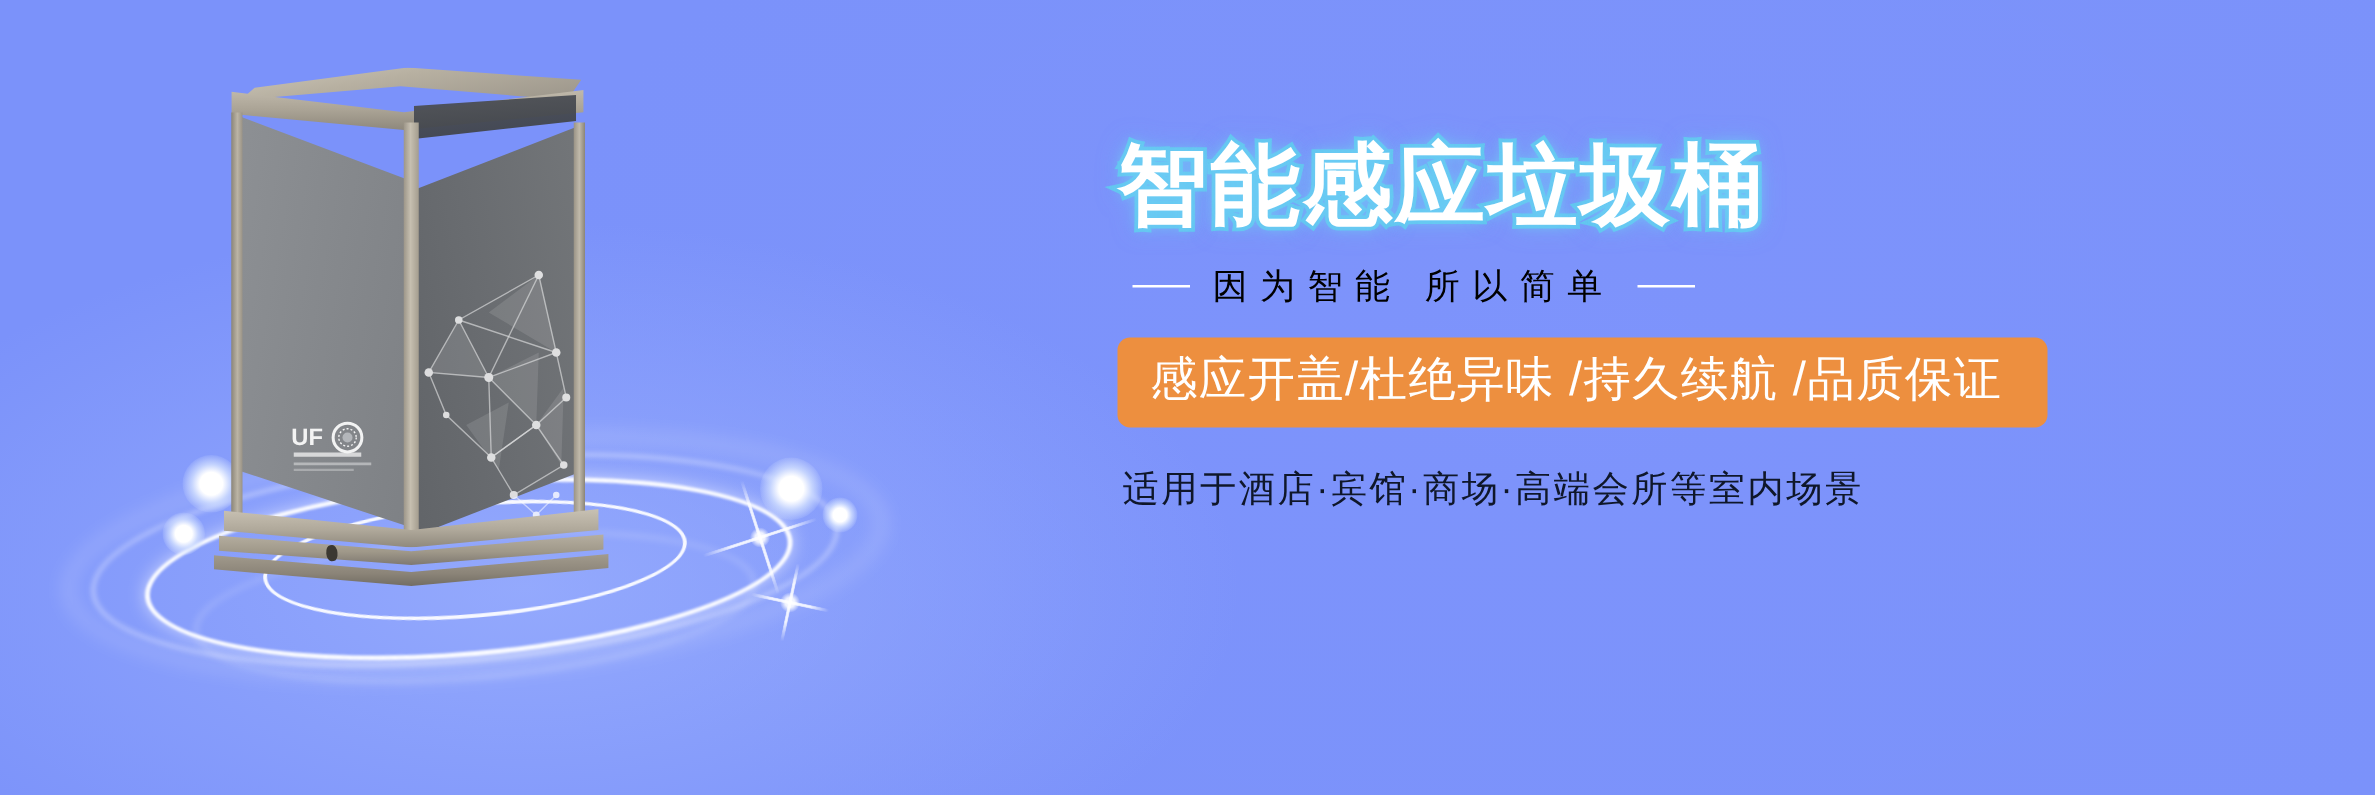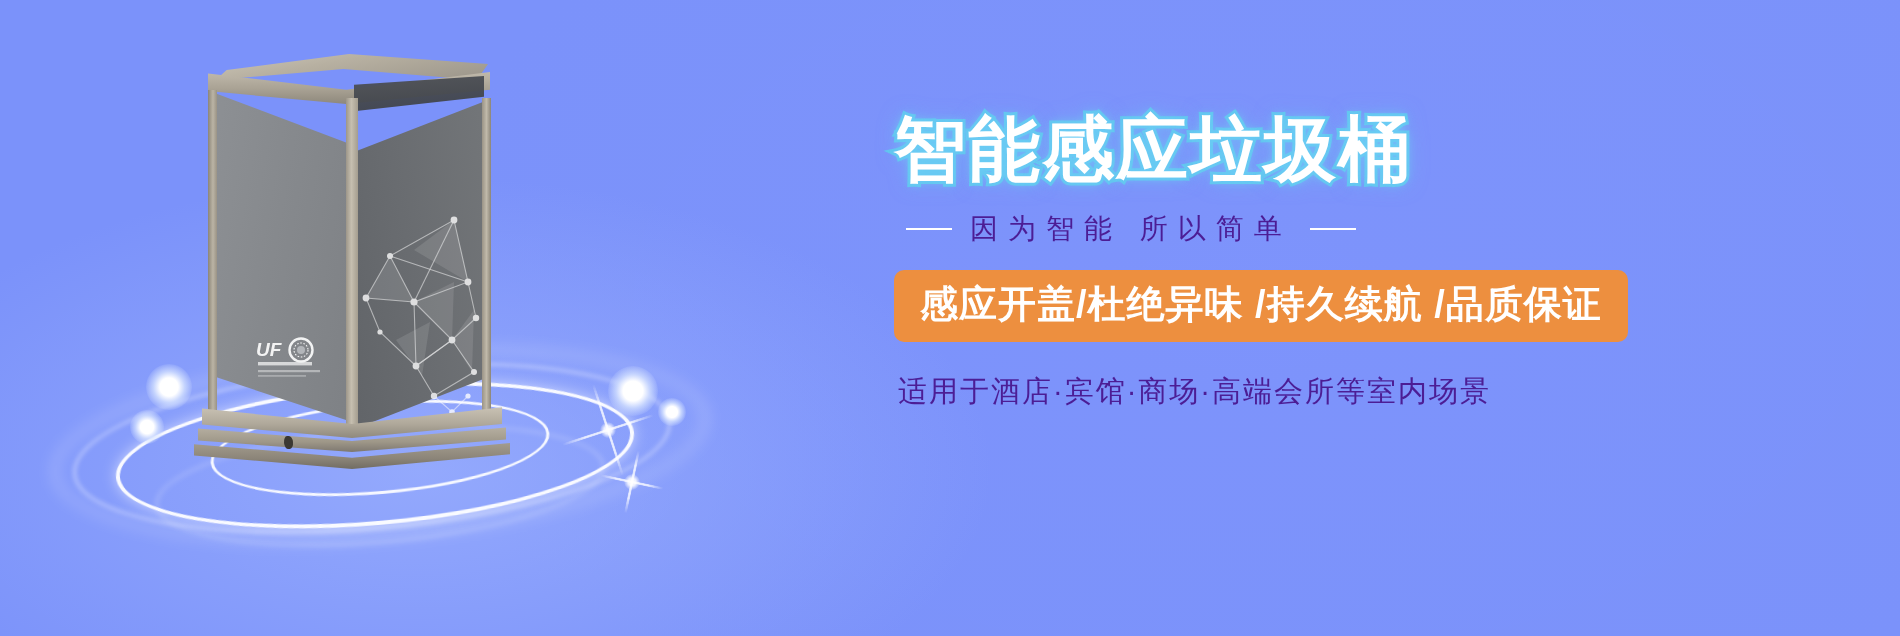--- a/index.html
+++ b/index.html
@@ -116,25 +116,24 @@
     margin: -8px 0 0 -8px;
     border-radius: 50%;
     background: radial-gradient(circle, #fff 0%, rgba(255,255,255,0.85) 35%, rgba(255,255,255,0) 72%);
   }
   #sparkle-1 { left: 500px; top: 352px; width: 96px; height: 96px; transform: rotate(-18deg); }
   #sparkle-2 { left: 540px; top: 420px; width: 64px; height: 64px; transform: rotate(12deg); }
 
   
   #bin {
     position: absolute;
-    left: 146px;
+    left: 123px;
     top: 10px;
     width: 290px;
     height: 400px;
-    font-style: italic;
   }
 
   
   #bin-lid-top {
     position: absolute;
     left: 4px; top: 14px;
     width: 278px; height: 26px;
     background: linear-gradient(170deg, #cdc7b9 0%, #b7b0a1 40%, #9b958a 100%);
     clip-path: polygon(6% 62%, 50% 0%, 100% 38%, 96% 100%, 48% 58%, 2% 100%);
   }
@@ -263,55 +262,55 @@
     -webkit-text-stroke: 6px #63c6f0;
     paint-order: stroke fill;
     text-shadow:
       0 0 10px rgba(110, 205, 245, 0.9),
       0 0 20px rgba(110, 205, 245, 0.55);
   }
 
   #subline {
     margin: 22px 0 0 12px;
     font-size: 28px;
-    color: #4c1d95;
+    color: #000000;
     letter-spacing: 10px;
     white-space: nowrap;
     display: flex;
     align-items: center;
     gap: 18px;
   }
   .rule {
     display: inline-block;
     width: 46px;
     height: 2px;
     background: #ffffff;
     flex: none;
   }
   #subline-text { letter-spacing: 10px; }
 
   #feature-bar {
     margin-top: 22px;
     display: inline-block;
     background: #ed8f3f;
     border-radius: 10px;
-    padding: 11px 26px 14px 26px;
+    padding: 11px 36px 14px 26px;
     font-size: 38px;
-    font-weight: bold;
+    font-weight: normal;
     color: #ffffff;
     letter-spacing: 1px;
     white-space: nowrap;
     line-height: 1.25;
   }
 
   #scene-line {
     margin-top: 30px;
     margin-left: 4px;
     font-size: 29px;
-    color: #4c1d95;
+    color: #0f172a;
     letter-spacing: 2px;
     white-space: nowrap;
   }
 </style>
 </head>
 <body>
 
 <div id="banner">
 
   <div id="bg-glow"></div>

